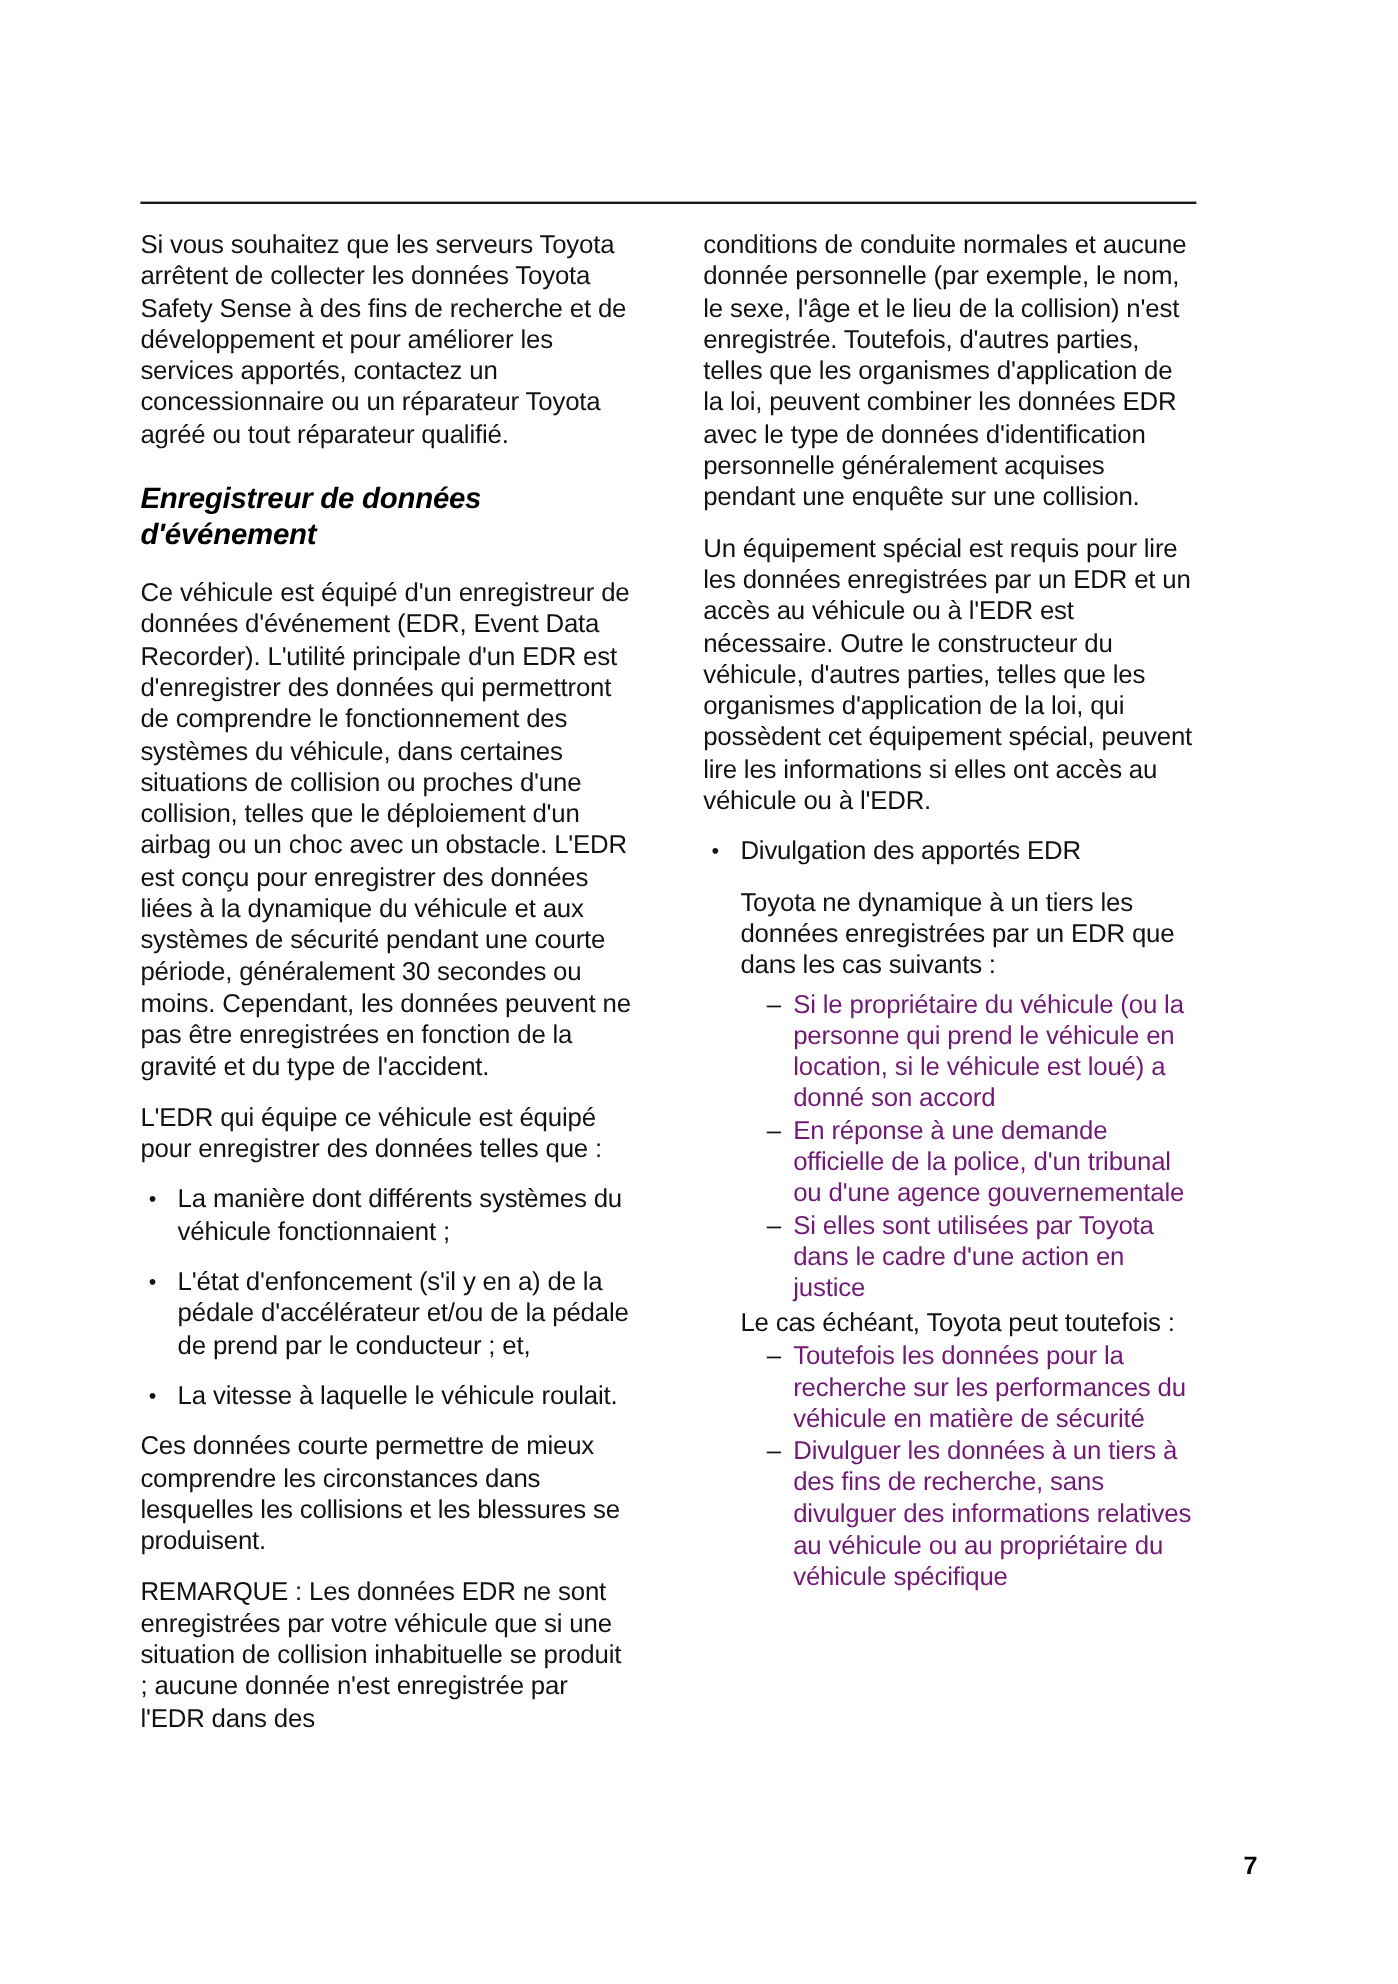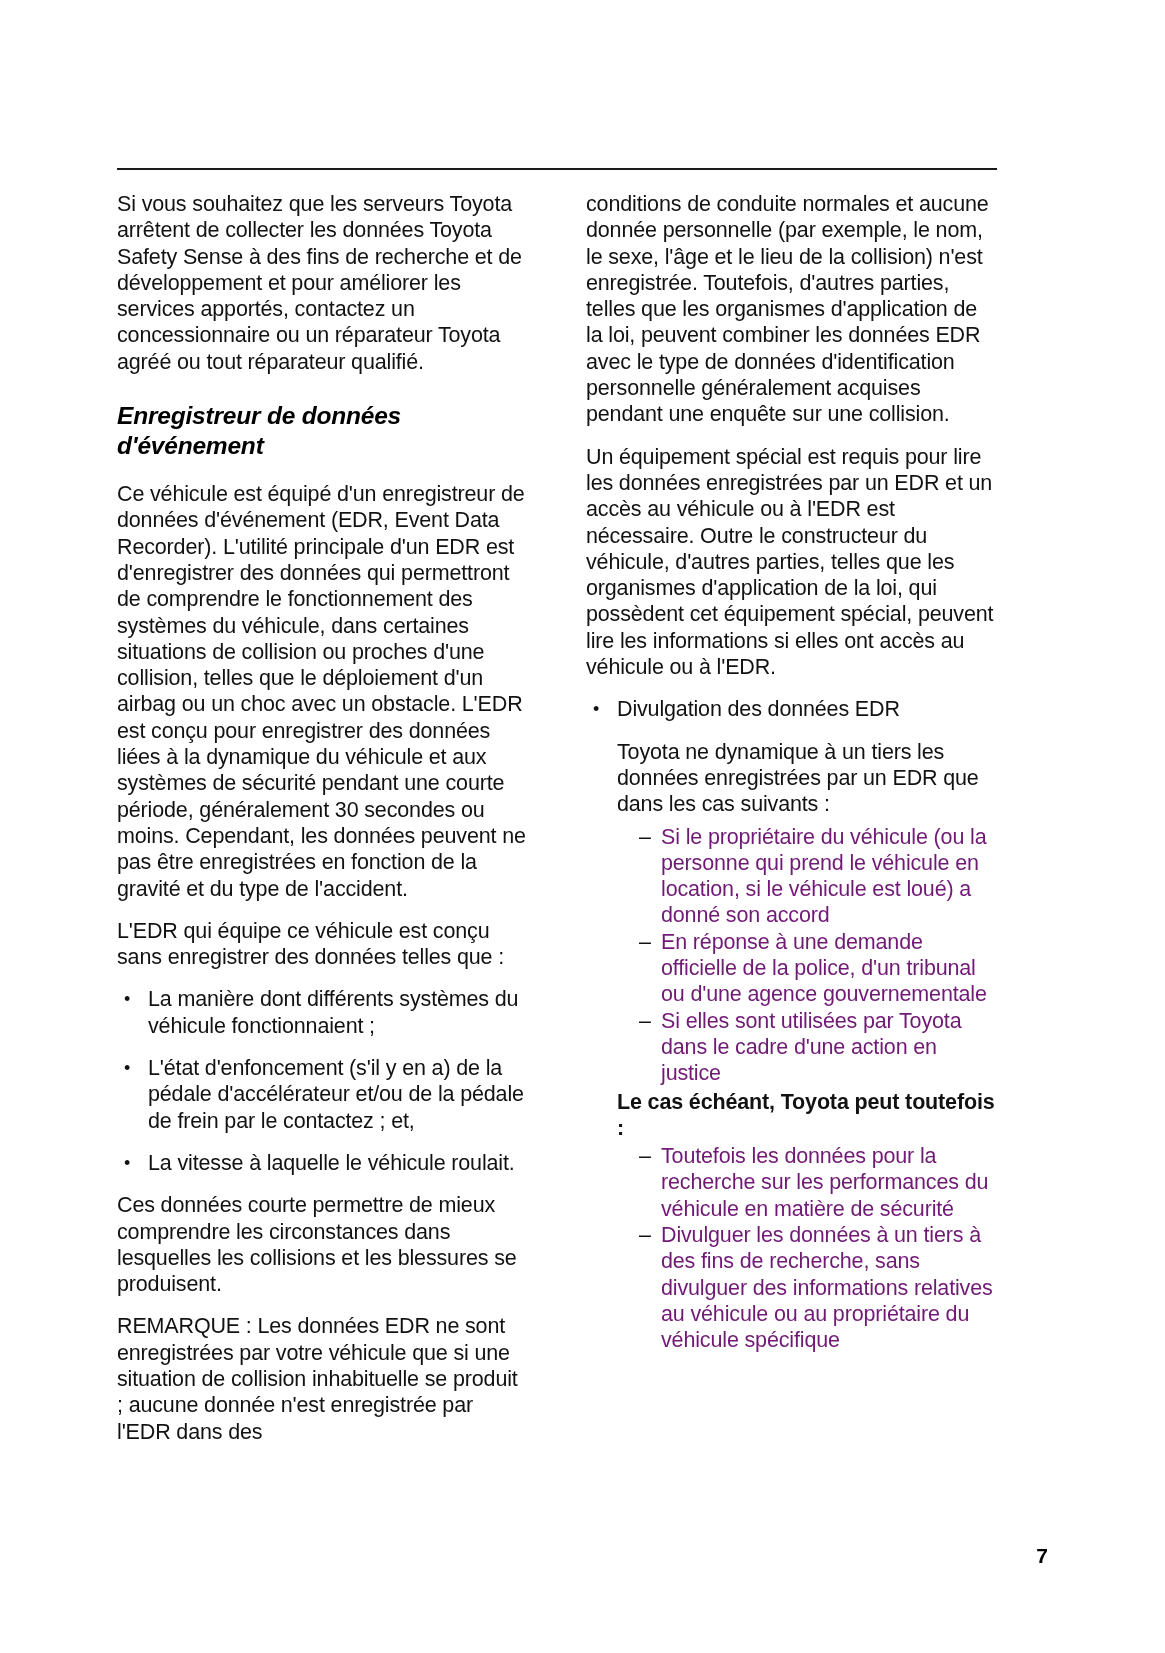--- a/index.html
+++ b/index.html
@@ -110,21 +110,20 @@
     color: #121212;
   }
   .nested-block {
     padding-left: 31px;
   }
   .nested-block .sub-para {
     margin-top: 2px;
   }
   .after-dashes {
     margin: 2px 0 2px 0;
-    font-weight: bold;
   }
   .page-number {
     position: absolute;
     right: 117px;
     top: 1497px;
     font-size: 21px;
     font-weight: 700;
     color: #000000;
   }
 </style>
@@ -138,43 +137,43 @@
   <div class="columns">
 
     <div class="col">
 
       <p class="body">Si vous souhaitez que les serveurs Toyota arrêtent de collecter les données Toyota Safety Sense à des fins de recherche et de développement et pour améliorer les services apportés, contactez un concessionnaire ou un réparateur Toyota agréé ou tout réparateur qualifié.</p>
 
       <h2 class="heading">Enregistreur de données d'événement</h2>
 
       <p class="body">Ce véhicule est équipé d'un enregistreur de données d'événement (EDR, Event Data Recorder). L'utilité principale d'un EDR est d'enregistrer des données qui permettront de comprendre le fonctionnement des systèmes du véhicule, dans certaines situations de collision ou proches d'une collision, telles que le déploiement d'un airbag ou un choc avec un obstacle. L'EDR est conçu pour enregistrer des données liées à la dynamique du véhicule et aux systèmes de sécurité pendant une courte période, généralement 30 secondes ou moins. Cependant, les données peuvent ne pas être enregistrées en fonction de la gravité et du type de l'accident.</p>
 
-      <p class="body">L'EDR qui équipe ce véhicule est conçu sans enregistrer des données telles que :</p>
+      <p class="body">L'EDR qui équipe ce véhicule est équipé pour enregistrer des données telles que :</p>
 
       <ul class="bullets">
         <li>La manière dont différents systèmes du véhicule fonctionnaient ;</li>
-        <li>L'état d'enfoncement (s'il y en a) de la pédale d'accélérateur et/ou de la pédale de frein par le contactez ; et,</li>
+        <li>L'état d'enfoncement (s'il y en a) de la pédale d'accélérateur et/ou de la pédale de prend par le conducteur ; et,</li>
         <li>La vitesse à laquelle le véhicule roulait.</li>
       </ul>
 
       <p class="body" style="margin-top:16px;">Ces données courte permettre de mieux comprendre les circonstances dans lesquelles les collisions et les blessures se produisent.</p>
 
       <p class="body">REMARQUE : Les données EDR ne sont enregistrées par votre véhicule que si une situation de collision inhabituelle se produit ; aucune donnée n'est enregistrée par l'EDR dans des</p>
 
     </div>
 
     <div class="col">
 
       <p class="body">conditions de conduite normales et aucune donnée personnelle (par exemple, le nom, le sexe, l'âge et le lieu de la collision) n'est enregistrée. Toutefois, d'autres parties, telles que les organismes d'application de la loi, peuvent combiner les données EDR avec le type de données d'identification personnelle généralement acquises pendant une enquête sur une collision.</p>
 
       <p class="body">Un équipement spécial est requis pour lire les données enregistrées par un EDR et un accès au véhicule ou à l'EDR est nécessaire. Outre le constructeur du véhicule, d'autres parties, telles que les organismes d'application de la loi, qui possèdent cet équipement spécial, peuvent lire les informations si elles ont accès au véhicule ou à l'EDR.</p>
 
       <ul class="bullets">
         <li>
-          <span>Divulgation des données EDR</span>
+          <span>Divulgation des apportés EDR</span>
         </li>
       </ul>
 
       <div class="nested-block">
 
         <p class="sub-para">Toyota ne dynamique à un tiers les données enregistrées par un EDR que dans les cas suivants :</p>
 
         <ul class="dashes">
           <li>Si le propriétaire du véhicule (ou la personne qui prend le véhicule en location, si le véhicule est loué) a donné son accord</li>
           <li>En réponse à une demande officielle de la police, d'un tribunal ou d'une agence gouvernementale</li>

